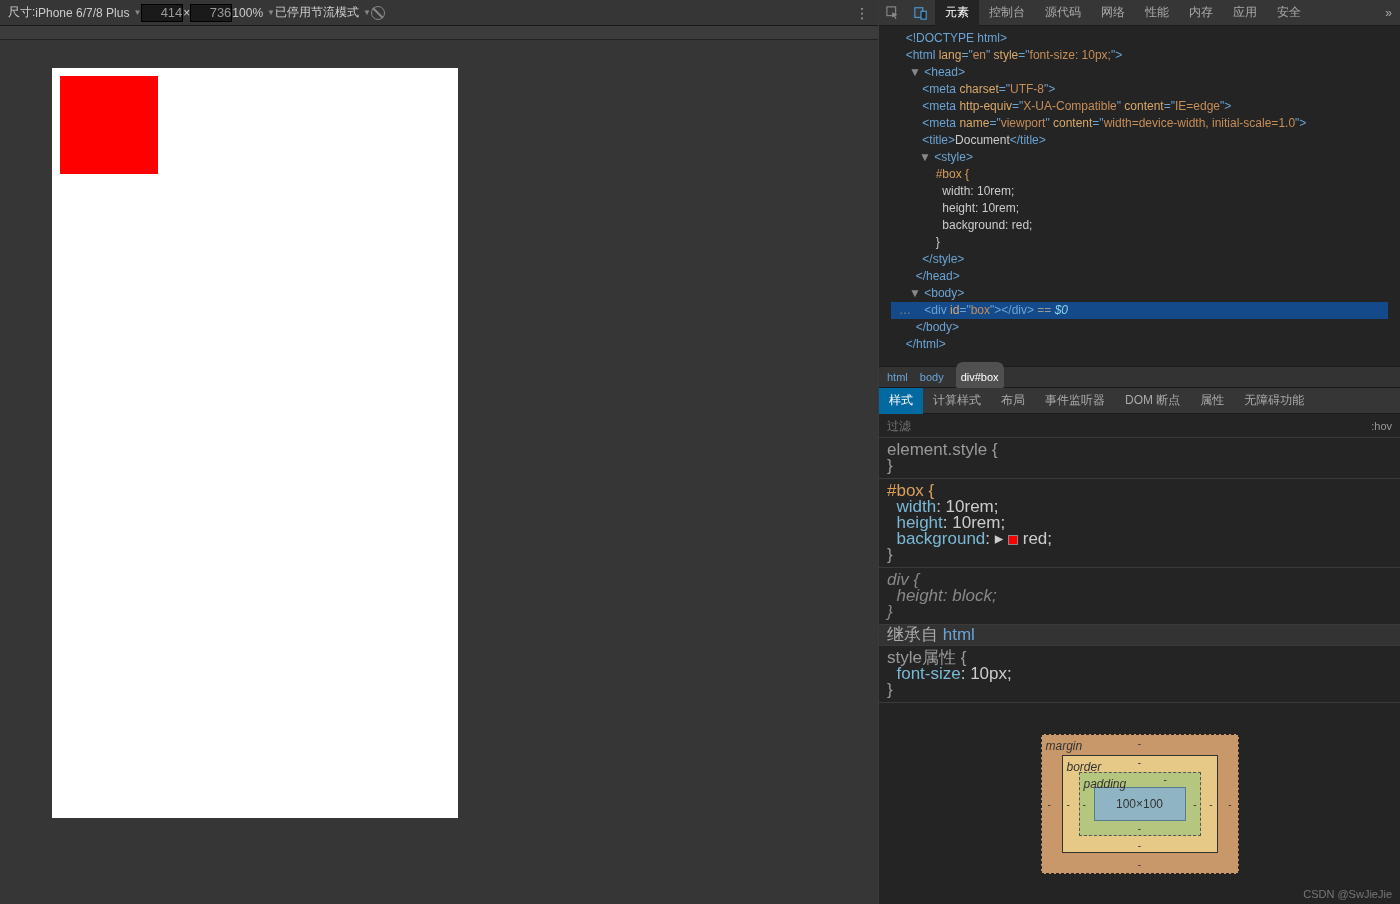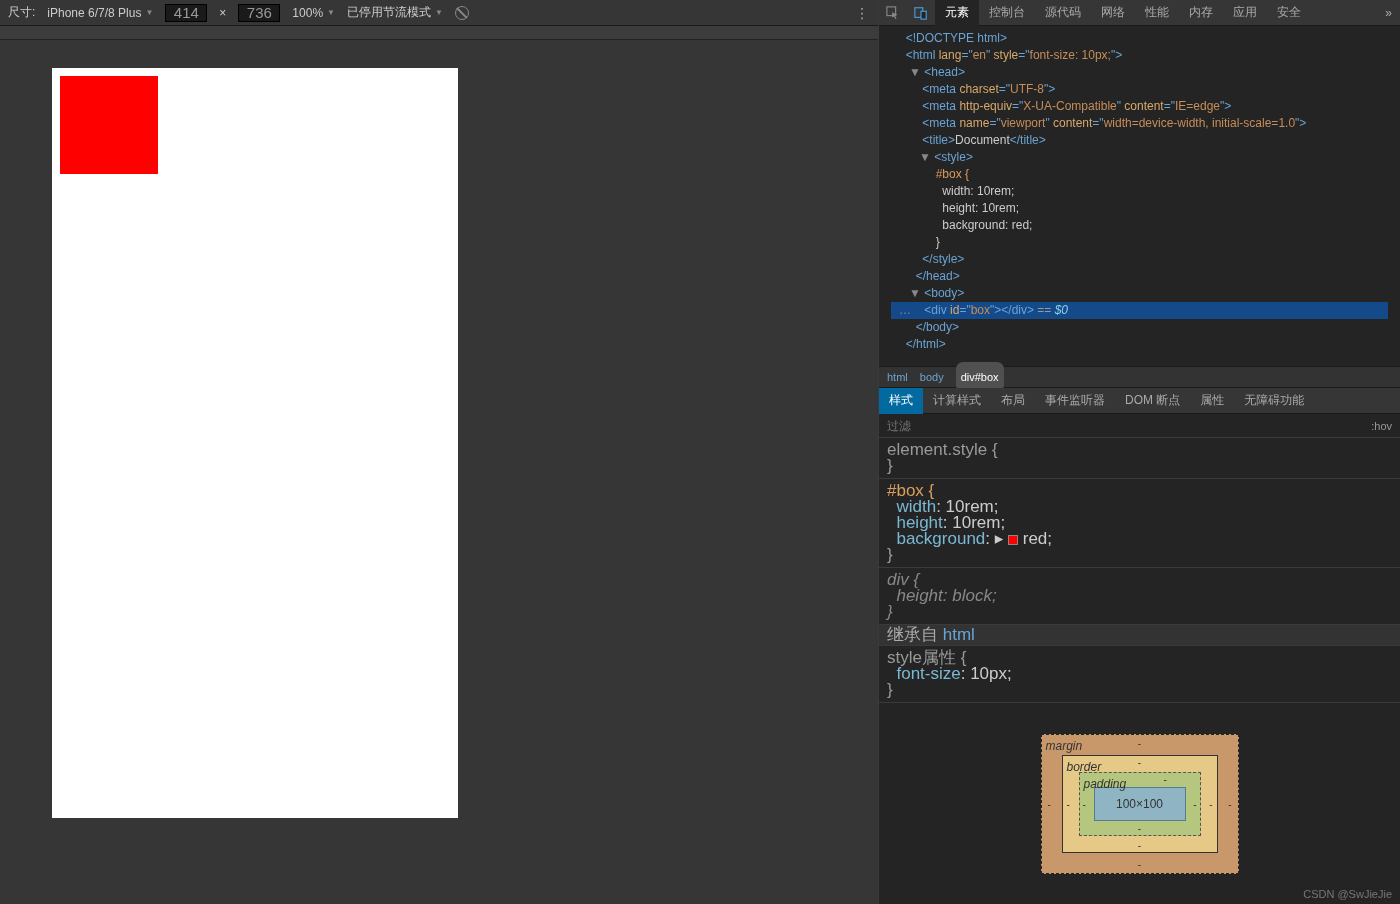--- a/index.html
+++ b/index.html
@@ -1,21 +1,21 @@
 <!DOCTYPE html>
 <html><head>
 <meta charset="utf-8">
 <style>
 *{box-sizing:border-box;margin:0;padding:0;font-family:"Segoe UI",Arial,sans-serif;}
 body{background:#242424;color:#ccc;font-size:12px;width:1400px;height:904px;overflow:hidden;display:flex;}
 .left-pane{width:878px;height:904px;background:#363636;display:flex;flex-direction:column;}
-.device-toolbar{height:26px;background:#363636;border-bottom:1px solid #1a1a1a;display:flex;align-items:center;color:#ccc;padding:0 8px;gap:12px;}
+.device-toolbar{height:26px;background:#363636;border-bottom:1px solid #1a1a1a;display:flex;align-items:center;color:#ccc;padding:0 8px;gap:0;}
 .device-toolbar .lbl{color:#ccc;}
 .dev-select{color:#ccc;display:flex;align-items:center;gap:4px;cursor:pointer;}
-.dim-input{width:42px;height:18px;background:#1a1a1a;border:1px solid #000;color:#999;text-align:center;font-size:15px;}
+.dim-input{width:42px;height:18px;background:#1a1a1a;border:1px solid #000;color:#999;text-align:right;font-size:13px;}
 .tri{font-size:8px;color:#888;}
 .dots-icon{margin-left:auto;color:#aaa;font-size:14px;letter-spacing:1px;}
 .noslash{width:14px;height:14px;border:1.5px solid #888;border-radius:50%;position:relative;}
 .noslash::after{content:"";position:absolute;width:14px;height:1.5px;background:#888;top:5px;left:-1px;transform:rotate(45deg);}
 .ruler{height:14px;background:#3c3c3c;border-bottom:1px solid #222;}
 .viewport-area{flex:1;background:#363636;display:flex;justify-content:flex-start;padding:28px 0 0 52px;overflow:hidden;}
 .device-frame{width:406px;height:750px;background:#fff;position:relative;}
 .red-box{width:98px;height:98px;background:#f00;position:absolute;top:8px;left:8px;}
 .right-pane{width:522px;height:904px;background:#242424;display:flex;flex-direction:column;border-left:1px solid #3a3a3a;}
 .dev-tabs{height:26px;background:#363636;border-bottom:1px solid #1a1a1a;display:flex;align-items:center;}

